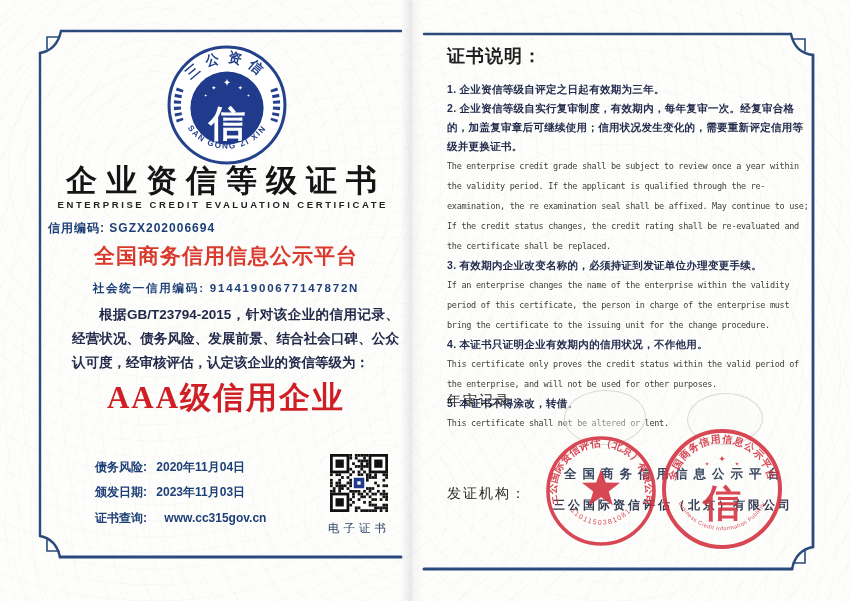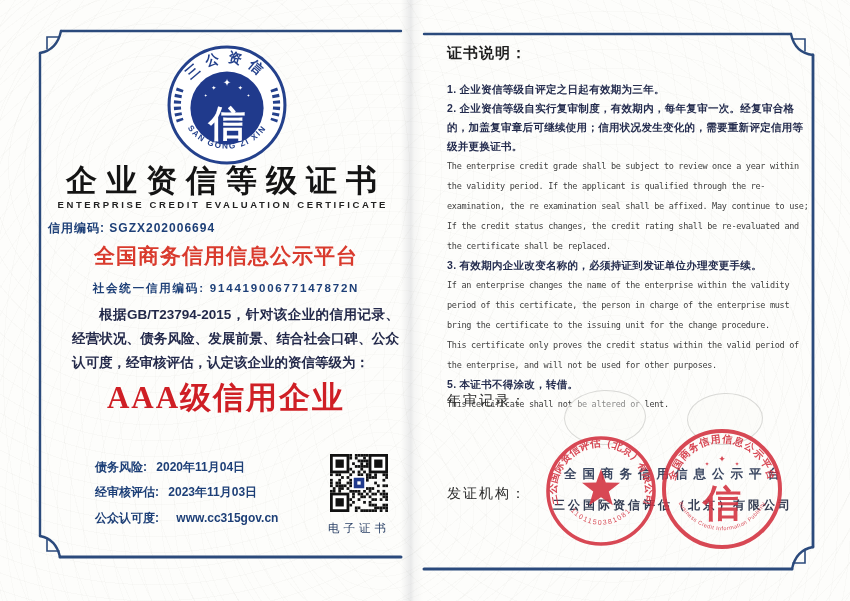--- a/index.html
+++ b/index.html
@@ -38,21 +38,21 @@
   .l-issue{left:95px;top:459px;}
   .l-valid{left:95px;top:484px;}
   .l-query{left:95px;top:510px;}
   .lp-line .val{margin-left:6px;}
   .qr-wrap{left:330px;top:454px;width:58px;height:58px;}
   .qr-caption{left:316px;top:521px;width:86px;text-align:center;
     font-family:"Liberation Serif","DejaVu Serif",serif;
     font-size:11.5px;color:#2c4268;letter-spacing:4px;}
 
   
-  .rp-heading{left:447px;top:44px;font-size:15px;font-weight:bold;color:#1f1f1f;letter-spacing:1px;}
+  .rp-heading{left:447px;top:44px;font-size:18px;font-weight:bold;color:#1f1f1f;letter-spacing:1px;}
   .rp-list{left:447px;top:80px;width:362px;}
   .rp-item .zh{font-size:10.5px;font-weight:bold;color:#242c4e;line-height:19px;letter-spacing:.3px;}
   .rp-item .en{font-family:"DejaVu Sans Mono","Liberation Mono",monospace;
     font-size:8.5px;color:#3c3c3c;line-height:20px;letter-spacing:-0.035em;}
   .rp-review-label{left:447px;top:392px;font-size:14px;color:#2a2a2a;letter-spacing:2px;}
   .oval{border:1px solid #d9d9d6;border-radius:50%;background:rgba(250,250,248,.4);}
   .oval1{left:564px;top:390px;width:80px;height:53px;transform:rotate(-2deg);}
   .oval2{left:687px;top:393px;width:74px;height:50px;transform:rotate(-2deg);}
   .rp-issuer-label{left:447px;top:485px;font-size:14px;color:#2a2a2a;letter-spacing:2px;}
   .rp-issuer1{left:540px;top:466px;width:270px;text-align:center;
@@ -137,25 +137,25 @@
 
   <div class="abs lp-body">根据GB/T23794-2015，针对该企业的信用记录、经营状况、债务风险、发展前景、结合社会口碑、公众认可度，经审核评估，认定该企业的资信等级为：</div>
 
   <div class="abs lp-rating">AAA级信用企业</div>
 
   <div class="abs lp-line l-issue">
     <span>债务风险:</span>
     <span class="val">2020年11月04日</span>
   </div>
   <div class="abs lp-line l-valid">
-    <span>经审核评估:</span>
+    <span>颁发日期:</span>
     <span class="val">2023年11月03日</span>
   </div>
   <div class="abs lp-line l-query">
-    <span>公众认可度:</span>
+    <span>证书查询:</span>
     <span class="val" style="margin-left:14px;">www.cc315gov.cn</span>
   </div>
 
   <div class="abs qr-wrap">
     <svg id="qr-svg" width="58" height="58" viewBox="0 0 58 58">
         <rect x="0.00" y="0.00" width="19.33" height="19.33" fill="#111"></rect>
         <rect x="2.76" y="2.76" width="13.81" height="13.81" fill="#fff"></rect>
         <rect x="5.52" y="5.52" width="8.29" height="8.29" fill="#111"></rect>
         <rect x="38.67" y="0.00" width="19.33" height="19.33" fill="#111"></rect>
         <rect x="41.43" y="2.76" width="13.81" height="13.81" fill="#fff"></rect>
@@ -306,20 +306,21 @@
     </div>
     <div class="rp-item">
       <div class="zh">2. 企业资信等级自实行复审制度，有效期内，每年复审一次。经复审合格的，加盖复审章后可继续使用；信用状况发生变化的，需要重新评定信用等级并更换证书。</div>
       <div class="en">The enterprise credit grade shall be subject to review once a year within the validity period. If the applicant is qualified through the re-examination, the re examination seal shall be affixed. May continue to use; If the credit status changes, the credit rating shall be re-evaluated and the certificate shall be replaced.</div>
     </div>
     <div class="rp-item">
       <div class="zh">3. 有效期内企业改变名称的，必须持证到发证单位办理变更手续。</div>
       <div class="en">If an enterprise changes the name of the enterprise within the validity period of this certificate, the person in charge of the enterprise must bring the certificate to the issuing unit for the change procedure.</div>
     </div>
     <div class="rp-item">
+      <div class="zh">4. 本证书只证明企业有效期内的信用状况，不作他用。</div>
       <div class="en">This certificate only proves the credit status within the valid period of the enterprise, and will not be used for other purposes.</div>
     </div>
     <div class="rp-item">
       <div class="zh">5. 本证书不得涂改，转借。</div>
       <div class="en">This certificate shall not be altered or lent.</div>
     </div>
   </div>
 
   <div class="abs rp-review-label">年审记录：</div>
   <div class="abs oval oval1"></div>

